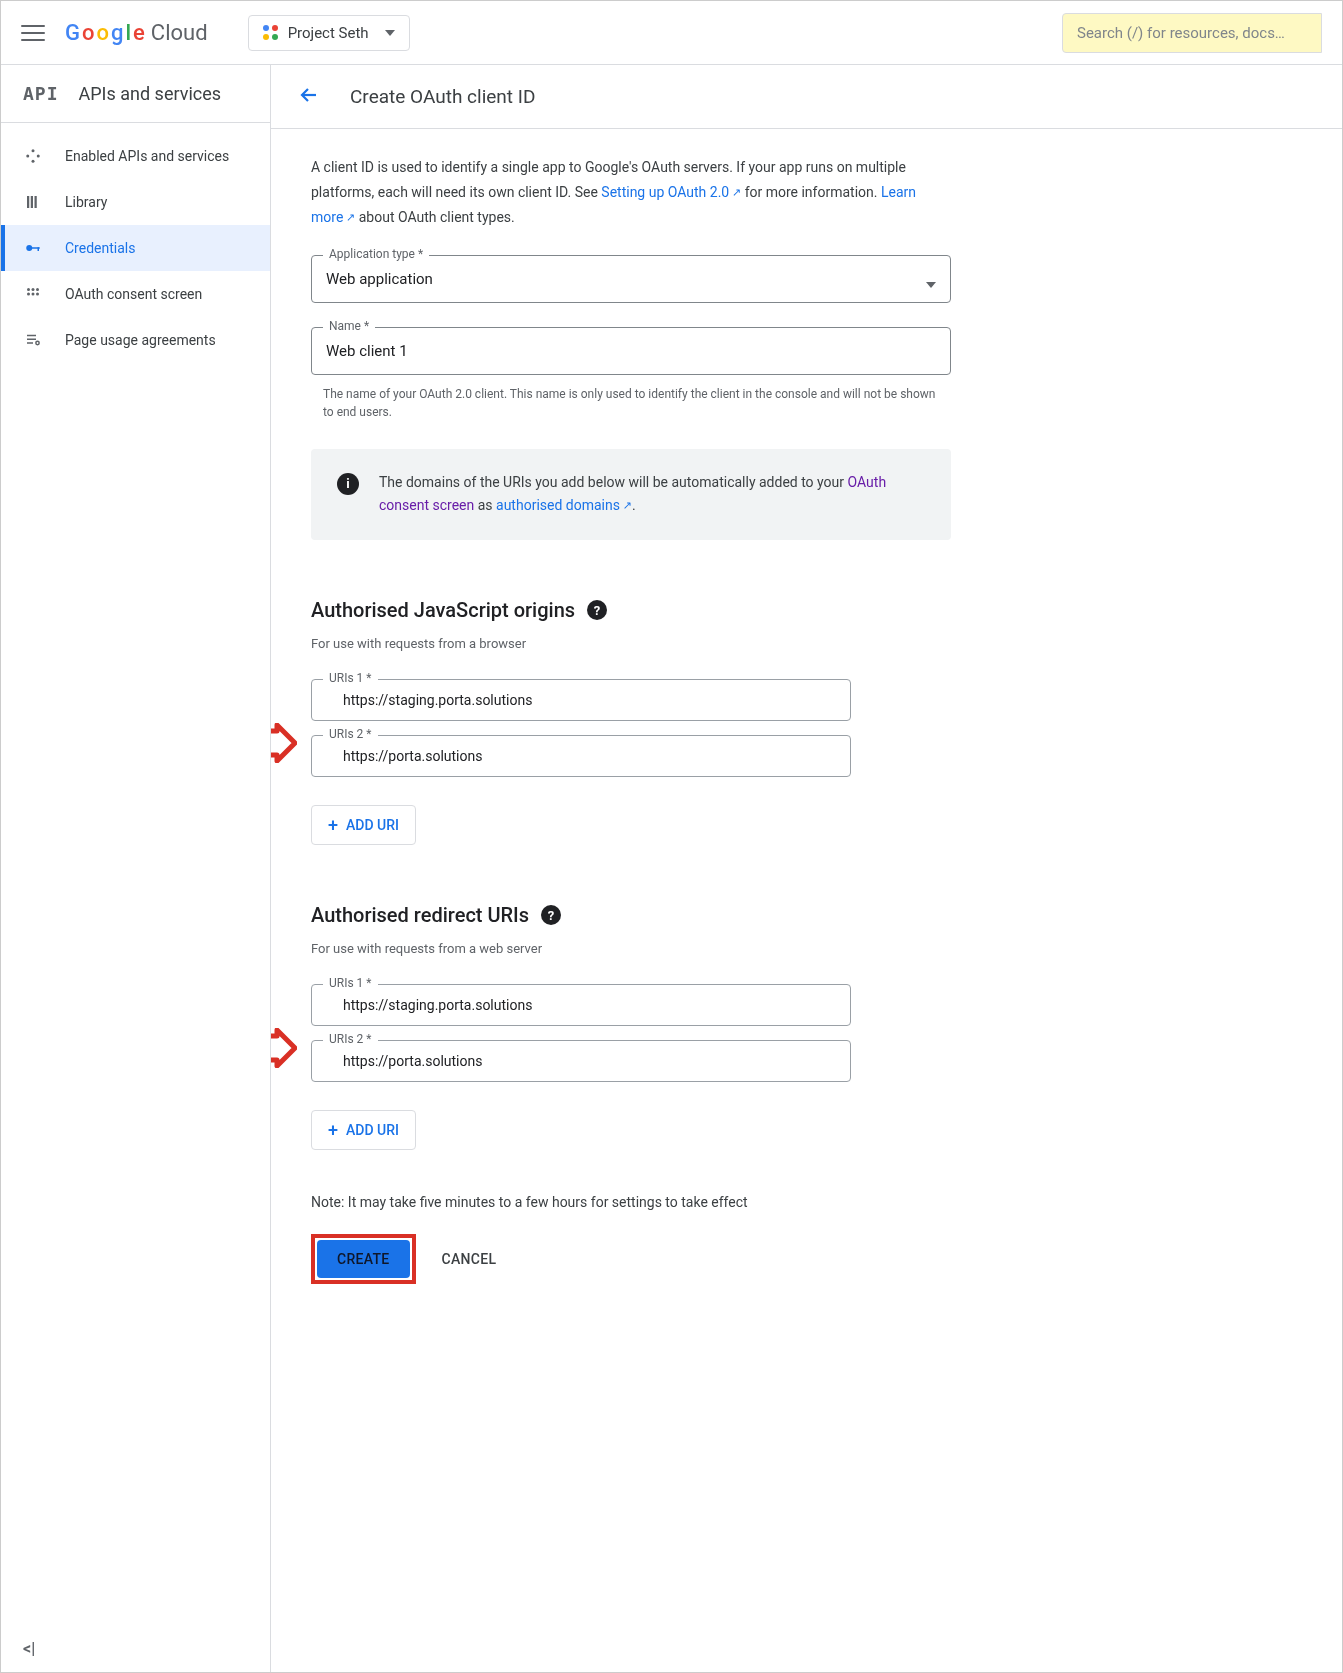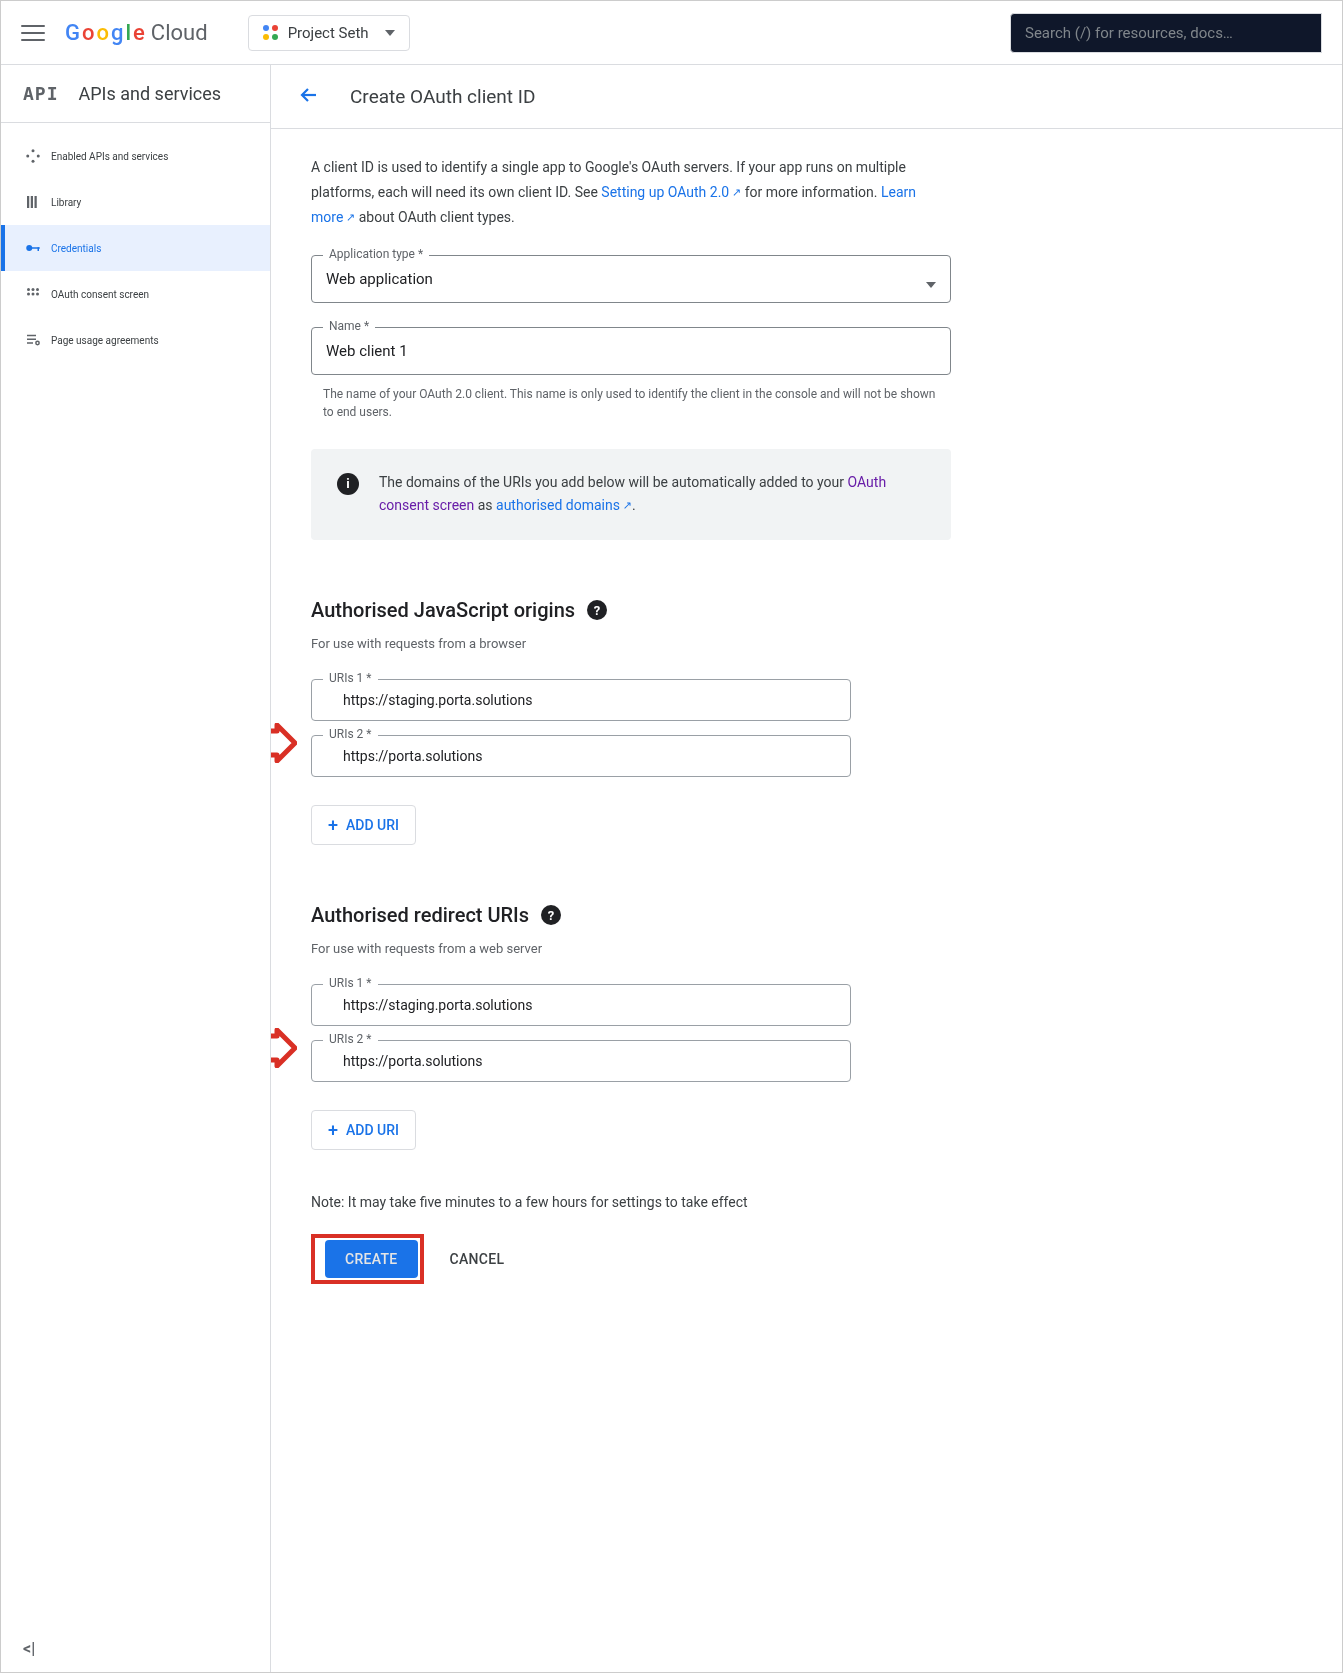--- a/index.html
+++ b/index.html
@@ -27,30 +27,30 @@
   .logo .l{color:#34a853;font-weight:500;}
   .logo .e{color:#ea4335;font-weight:500;}
   .logo .cloud{color:#5f6368;margin-left:4px;}
   .project-picker{display:flex;align-items:center;gap:10px;border:1px solid var(--border);border-radius:4px;padding:8px 14px;margin-left:20px;cursor:pointer;}
   .project-dots{display:grid;grid-template-columns:6px 6px;grid-template-rows:6px 6px;gap:3px;}
   .project-dots span{width:6px;height:6px;border-radius:50%;}
   .pd1{background:#ea4335;} .pd2{background:#fbbc04;} .pd3{background:#34a853;} .pd4{background:#4285f4;}
   .project-name{font-size:15px;color:#3c4043;}
   .chevron{width:0;height:0;border-left:5px solid transparent;border-right:5px solid transparent;border-top:6px solid #5f6368;margin-left:6px;}
   .search-wrap{flex:1;display:flex;justify-content:flex-end;}
-  .search{width:312px;border:1px solid var(--border);border-radius:4px 0 0 4px;padding:10px 14px;color:#80868b;font-size:15px;background:#0f172a;white-space:nowrap;overflow:hidden;margin-left:10px;}
+  .search{width:260px;border:1px solid var(--border);border-radius:4px 0 0 4px;padding:10px 14px;color:#80868b;font-size:15px;background:#fef9c3;white-space:nowrap;overflow:hidden;margin-left:10px;}
 
   
   .layout{display:flex;height:calc(100% - 64px);}
   .sidebar{width:270px;border-right:1px solid var(--border);position:relative;}
   .side-title{display:flex;align-items:center;gap:20px;padding:18px 22px;border-bottom:1px solid var(--border);}
   .api-icon{font-family:monospace;font-weight:bold;font-size:18px;color:#5f6368;letter-spacing:1px;}
   .side-title-text{font-size:18px;color:#3c4043;}
   .nav{padding-top:10px;}
-  .nav-item{display:flex;align-items:center;gap:8px;padding:13px 22px;font-size:10px;color:#3c4043;cursor:pointer;text-align:right;}
+  .nav-item{display:flex;align-items:center;gap:22px;padding:13px 22px;font-size:14px;color:#3c4043;cursor:pointer;text-align:right;}
   .nav-item.active{background:#e8f0fe;color:var(--blue);position:relative;}
   .nav-item.active::before{content:"";position:absolute;left:0;top:0;bottom:0;width:4px;background:var(--blue);}
   .nav-icon{width:20px;height:20px;display:flex;align-items:center;justify-content:center;color:#5f6368;}
   .nav-item.active .nav-icon{color:var(--blue);}
   .collapse-handle{position:absolute;bottom:14px;left:22px;cursor:pointer;color:#5f6368;font-size:16px;font-weight:bold;}
 
   
   .main{flex:1;overflow:auto;}
   .page-header{display:flex;align-items:center;gap:29px;padding:18px 26px;border-bottom:1px solid var(--border);}
   .back-arrow{color:var(--blue);cursor:pointer;}
@@ -82,21 +82,21 @@
 
   .uri-field{margin-top:28px;width:540px;}
   .uri-field .field-input{padding:12px 31px;font-size:14px;border-color:#9aa0a6;}
 
   .add-btn{display:inline-flex;align-items:center;gap:8px;border:1px solid var(--border);border-radius:4px;padding:10px 16px;color:var(--blue);font-weight:500;font-size:14px;margin-top:28px;cursor:pointer;background:#fff;}
   .plus{font-size:18px;line-height:1;}
 
   .note{font-size:14px;color:#3c4043;margin-top:44px;}
 
   .actions{display:flex;gap:20px;align-items:center;margin-top:24px;}
-  .btn-primary{background:var(--blue);color:#e5e5e5;border:none;border-radius:4px;padding:11px 20px;font-size:14px;font-weight:500;letter-spacing:0.3px;cursor:pointer;margin-left:8px;}
+  .btn-primary{background:var(--blue);color:#0f172a;border:none;border-radius:4px;padding:11px 20px;font-size:14px;font-weight:500;letter-spacing:0.3px;cursor:pointer;}
   .btn-primary-wrap{border:4px solid var(--red);padding:2px;display:inline-block;}
   .btn-secondary{background:none;border:none;color:#3c4043;font-size:14px;font-weight:500;letter-spacing:0.3px;cursor:pointer;}
 
   
   .red-arrow{position:absolute;left:-70px;width:56px;height:40px;}
   .red-arrow svg{width:100%;height:100%;}
 </style>
 </head>
 <body>
 

